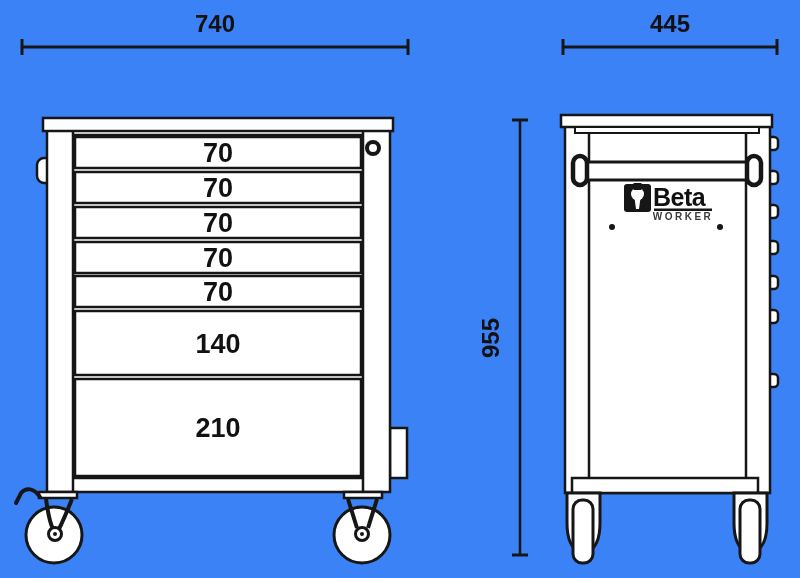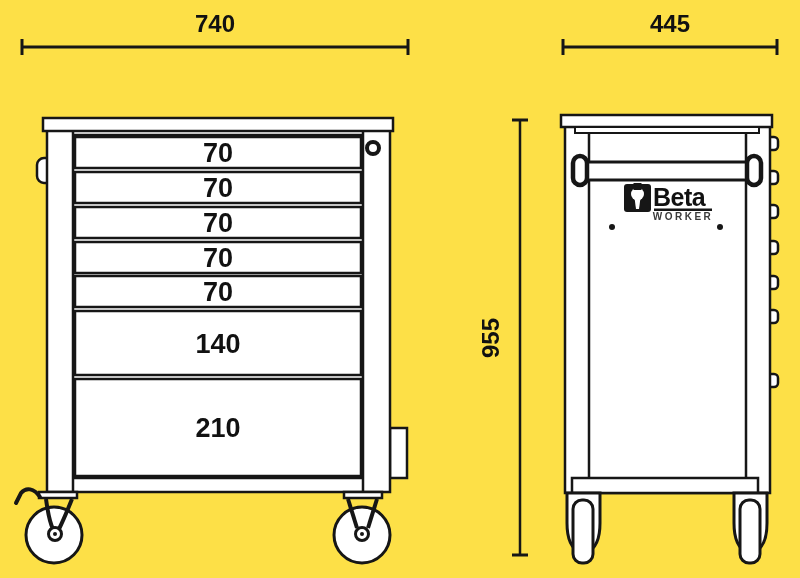--- a/index.html
+++ b/index.html
@@ -1,16 +1,16 @@
 <!DOCTYPE html>
 <html><head>
 <meta charset="utf-8">
 <style>
   html,body{margin:0;padding:0;background:#ffffff;}
-  .stage{position:relative;width:800px;height:578px;background:#fde047;overflow:hidden;
+  .stage{position:relative;width:800px;height:578px;background:#3b82f6;overflow:hidden;
          font-family:"Liberation Sans",sans-serif;}
   svg{display:block;}
   .ln{stroke:#161616;fill:none;}
   .fw{fill:#ffffff;stroke:#161616;}
   .fb{fill:#161616;stroke:none;}
   text.dim{font-family:"Liberation Sans",sans-serif;font-size:24px;font-weight:bold;fill:#111;}
   text.drawer{font-family:"Liberation Sans",sans-serif;font-size:27px;font-weight:bold;fill:#111;}
   text.brand{font-family:"Liberation Sans",sans-serif;font-size:25px;font-weight:800;fill:#111;letter-spacing:-0.5px;}
   text.brandsub{font-family:"Liberation Sans",sans-serif;font-size:10px;font-weight:bold;fill:#3a3a3a;letter-spacing:2.5px;}
 </style>

